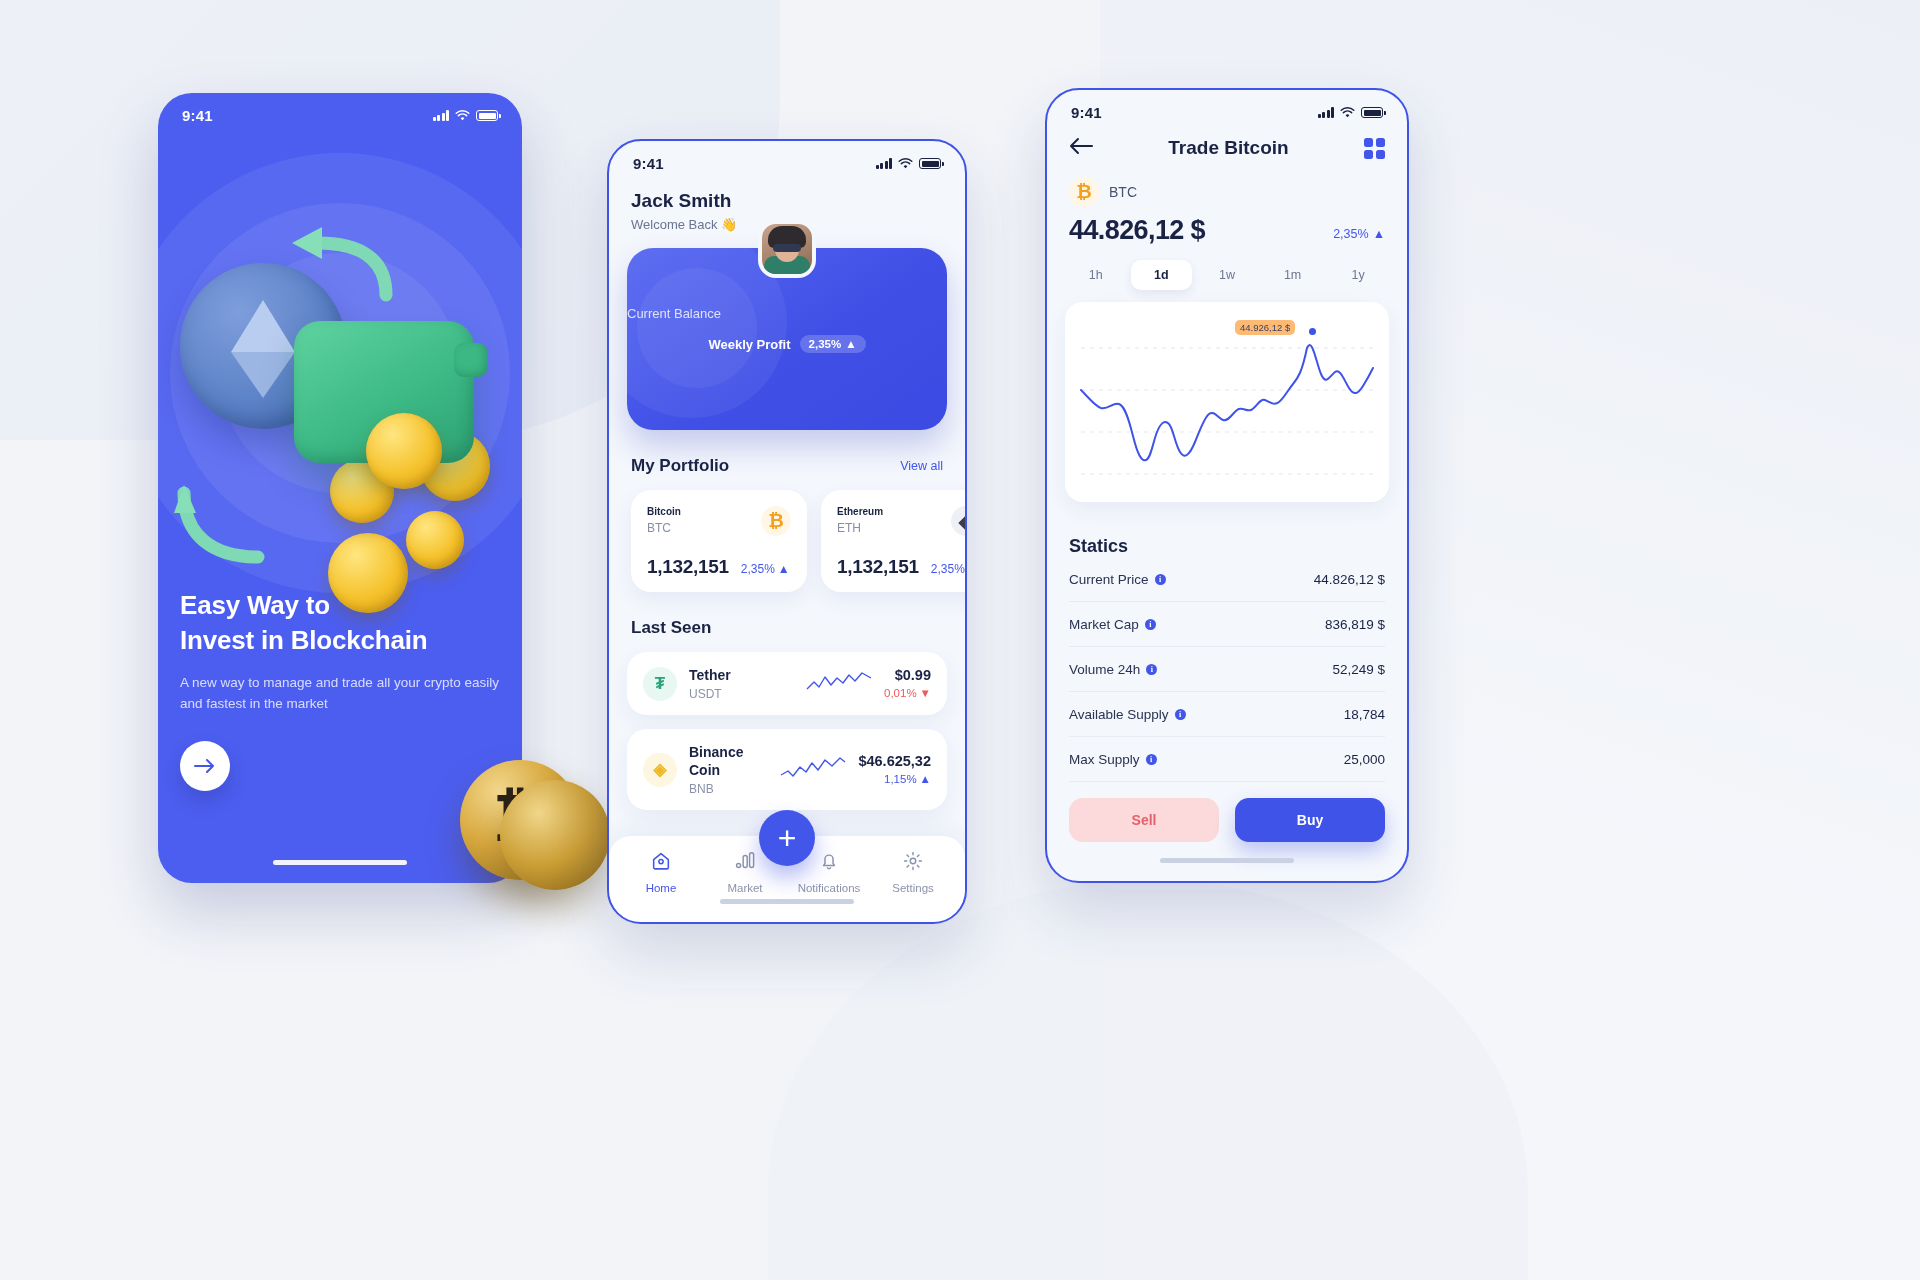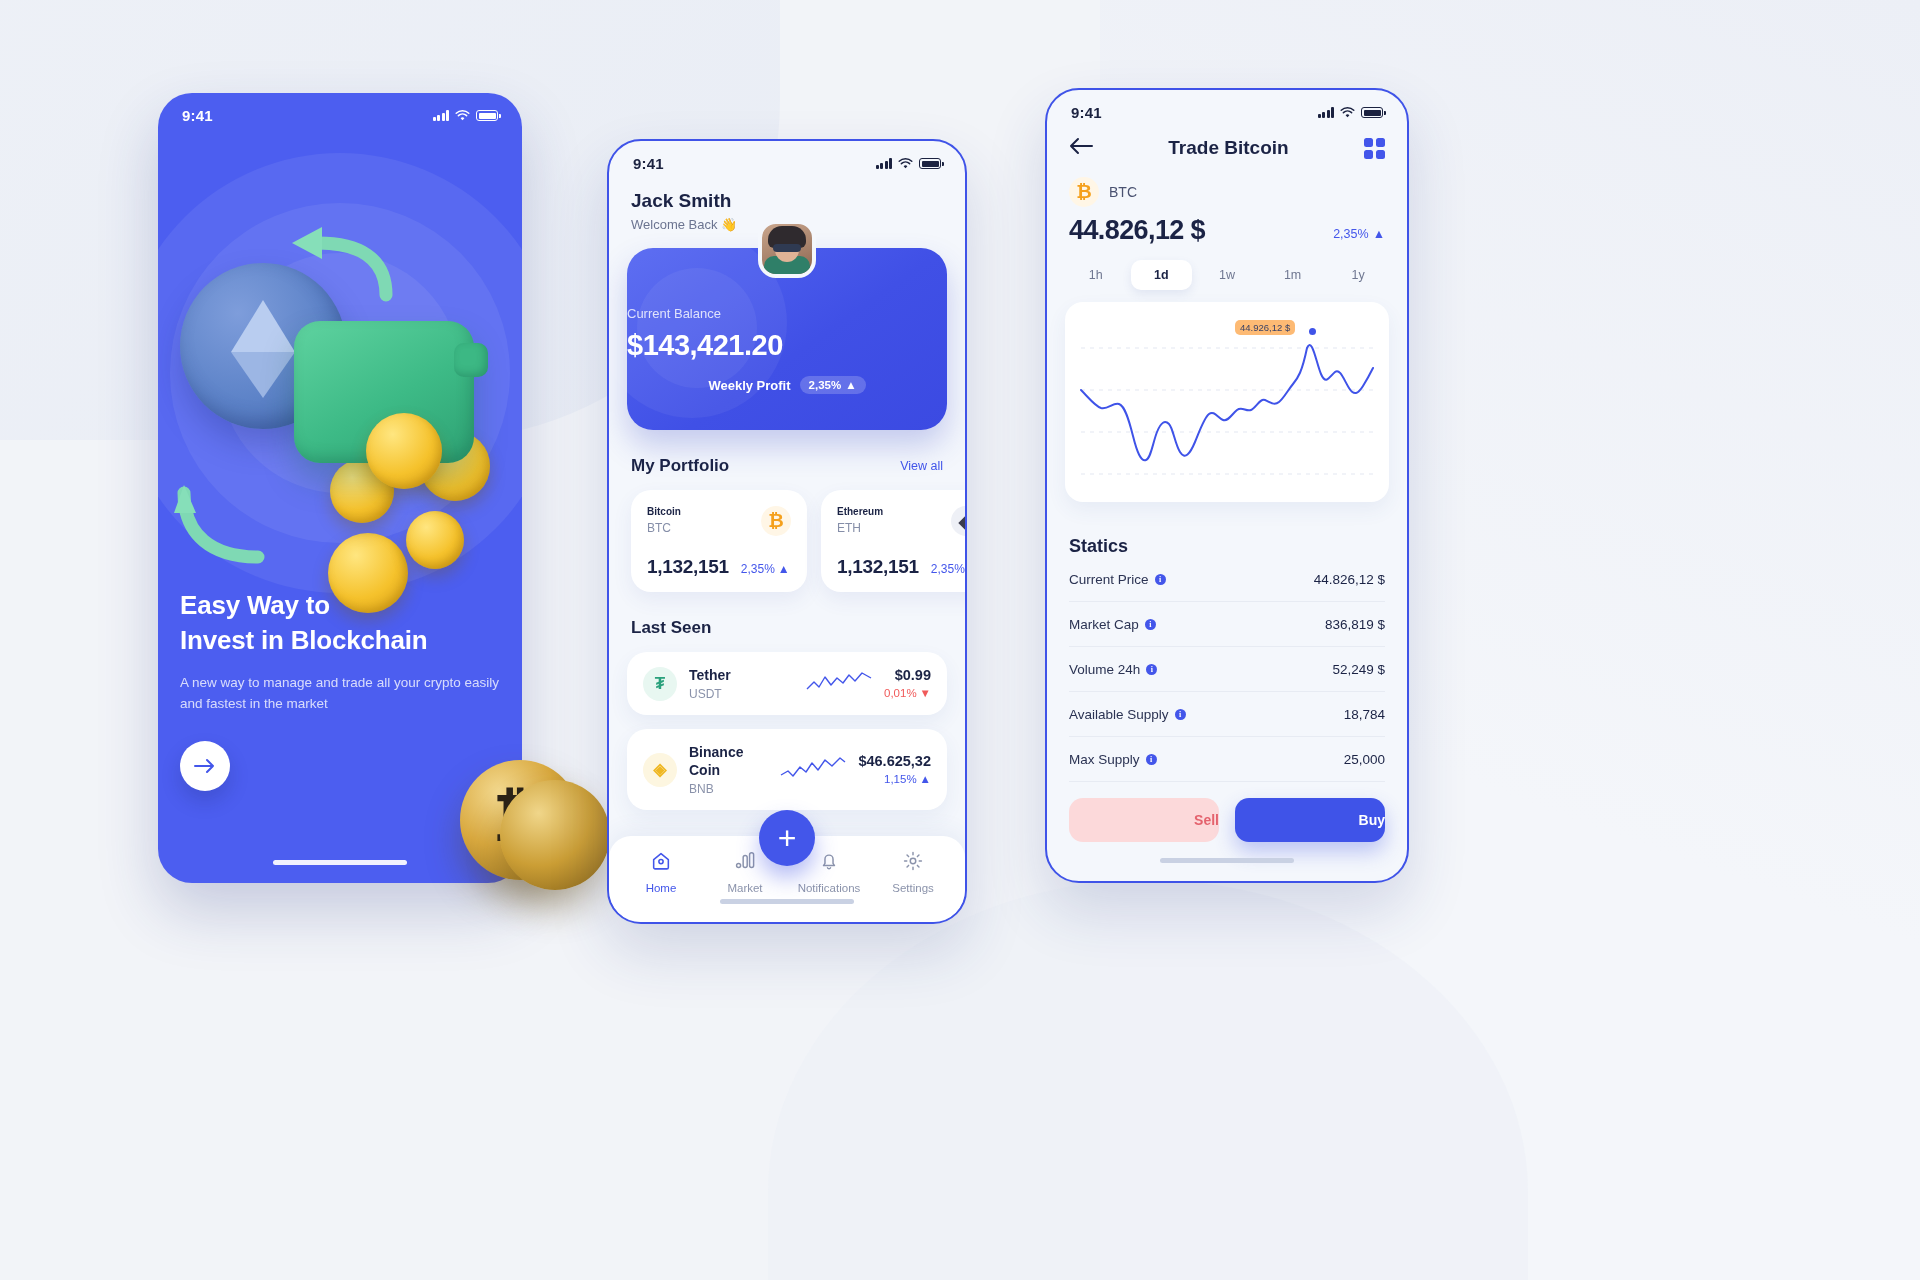--- a/index.html
+++ b/index.html
@@ -309,21 +309,21 @@
   .stat-row:last-of-type { border-bottom: none; }
   .stat-label { color: #2b3353; display: inline-flex; align-items: center; gap: 6px; }
   .info-dot {
     width: 11px; height: 11px; border-radius: 50%; background: #4356ea; color: #fff;
     font-size: 8px; font-weight: bold; display: inline-flex; align-items: center; justify-content: center;
     font-family: "Liberation Serif", serif;
   }
   .stat-val { color: #1b2345; }
   .p3-actions { display: flex; gap: 16px; padding: 16px 22px 0 22px; }
   .btn {
-    flex: 1 1 0; text-align: right; padding: 14px 0; border-radius: 14px;
+    flex: 1 1 0; text-align: center; padding: 14px 0; border-radius: 14px;
     font-size: 14px; font-weight: bold;
   }
   .btn-sell { background: #fcd9da; color: #e4626d; }
   .btn-buy { background: #3f53e8; color: #fff; box-shadow: 0 10px 20px rgba(60,80,230,.3); }
 </style>
 </head>
 <body>
 
 <div class="bg-shape-1"></div>
 <div class="bg-shape-2"></div>
@@ -432,21 +432,20 @@
   <div class="balance-card">
     <span class="blob bl1"></span>
     <span class="blob bl2"></span>
     <div class="avatar">
       <span class="av-body"></span>
       <span class="av-face"></span>
       <span class="av-hair"></span>
       <span class="av-glass"></span>
     </div>
     <div class="bal-label">Current Balance</div>
-    <div class="bal-amount">$143,421.20</div>
     <div class="bal-profit">
       <span>Weekly Profit</span>
       <span class="pill">
         <span>2,35%</span>
         <span>▲</span>
       </span>
     </div>
   </div>
 
   <div class="sec-head">

